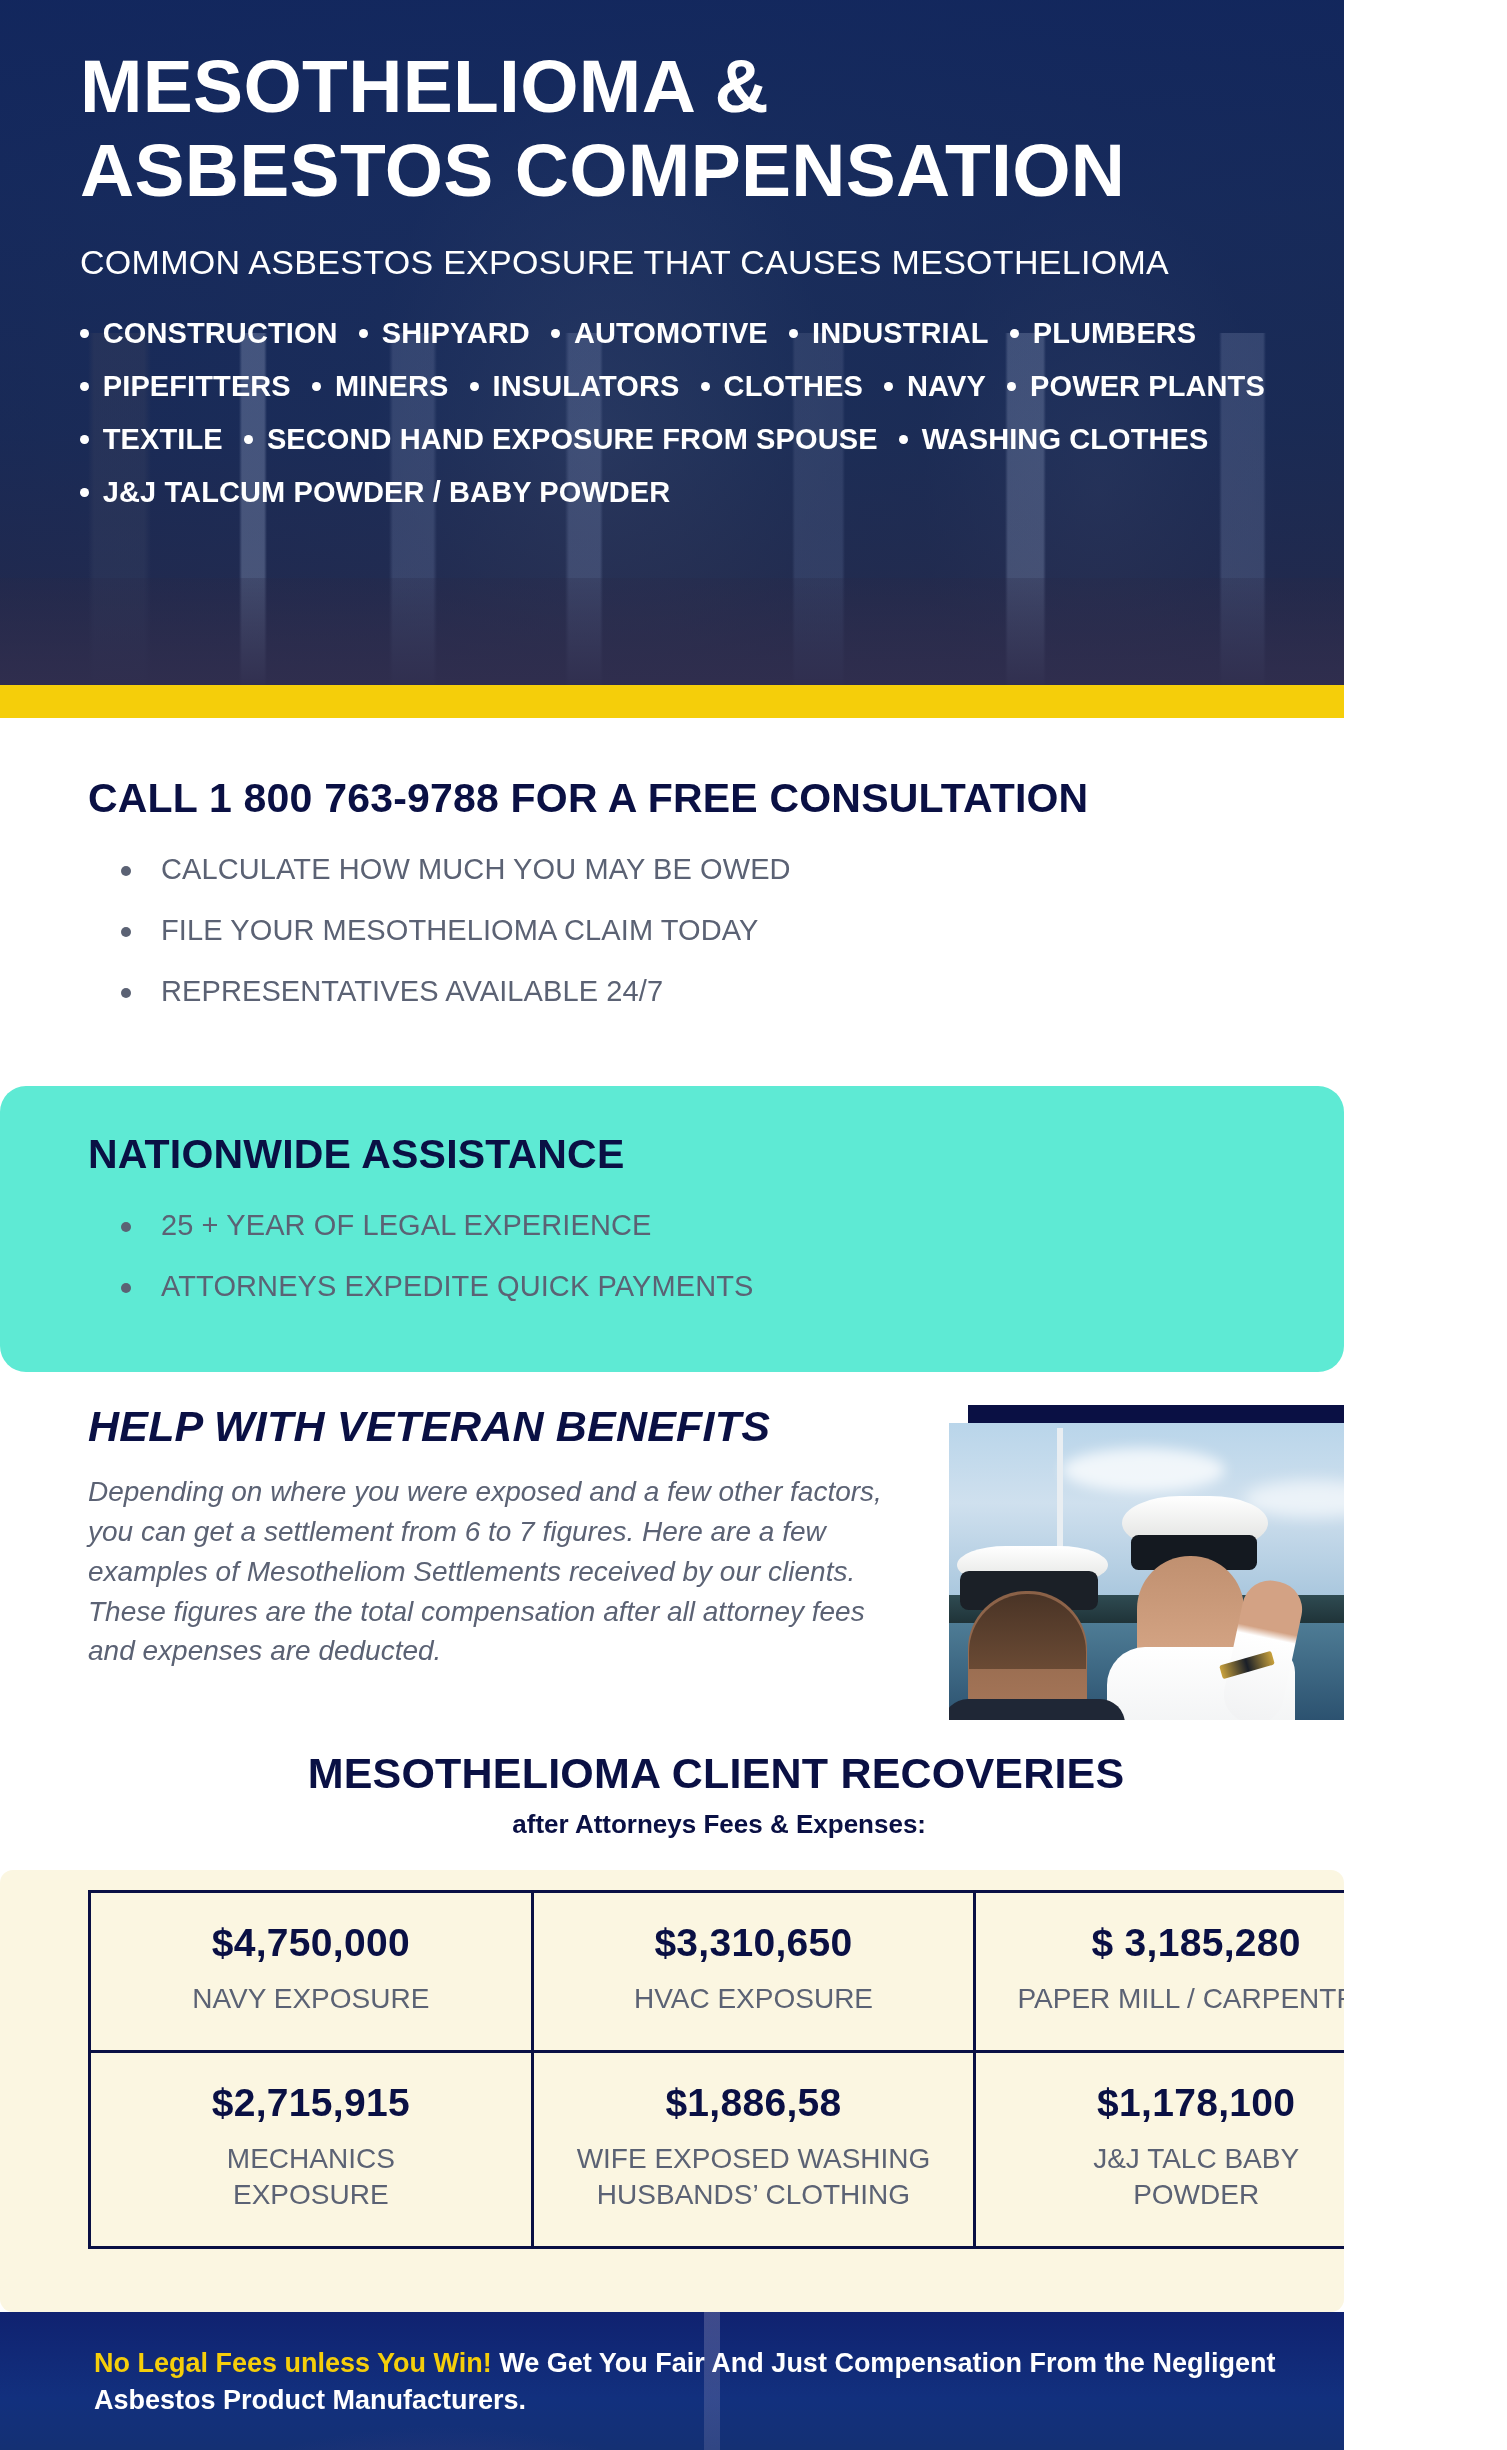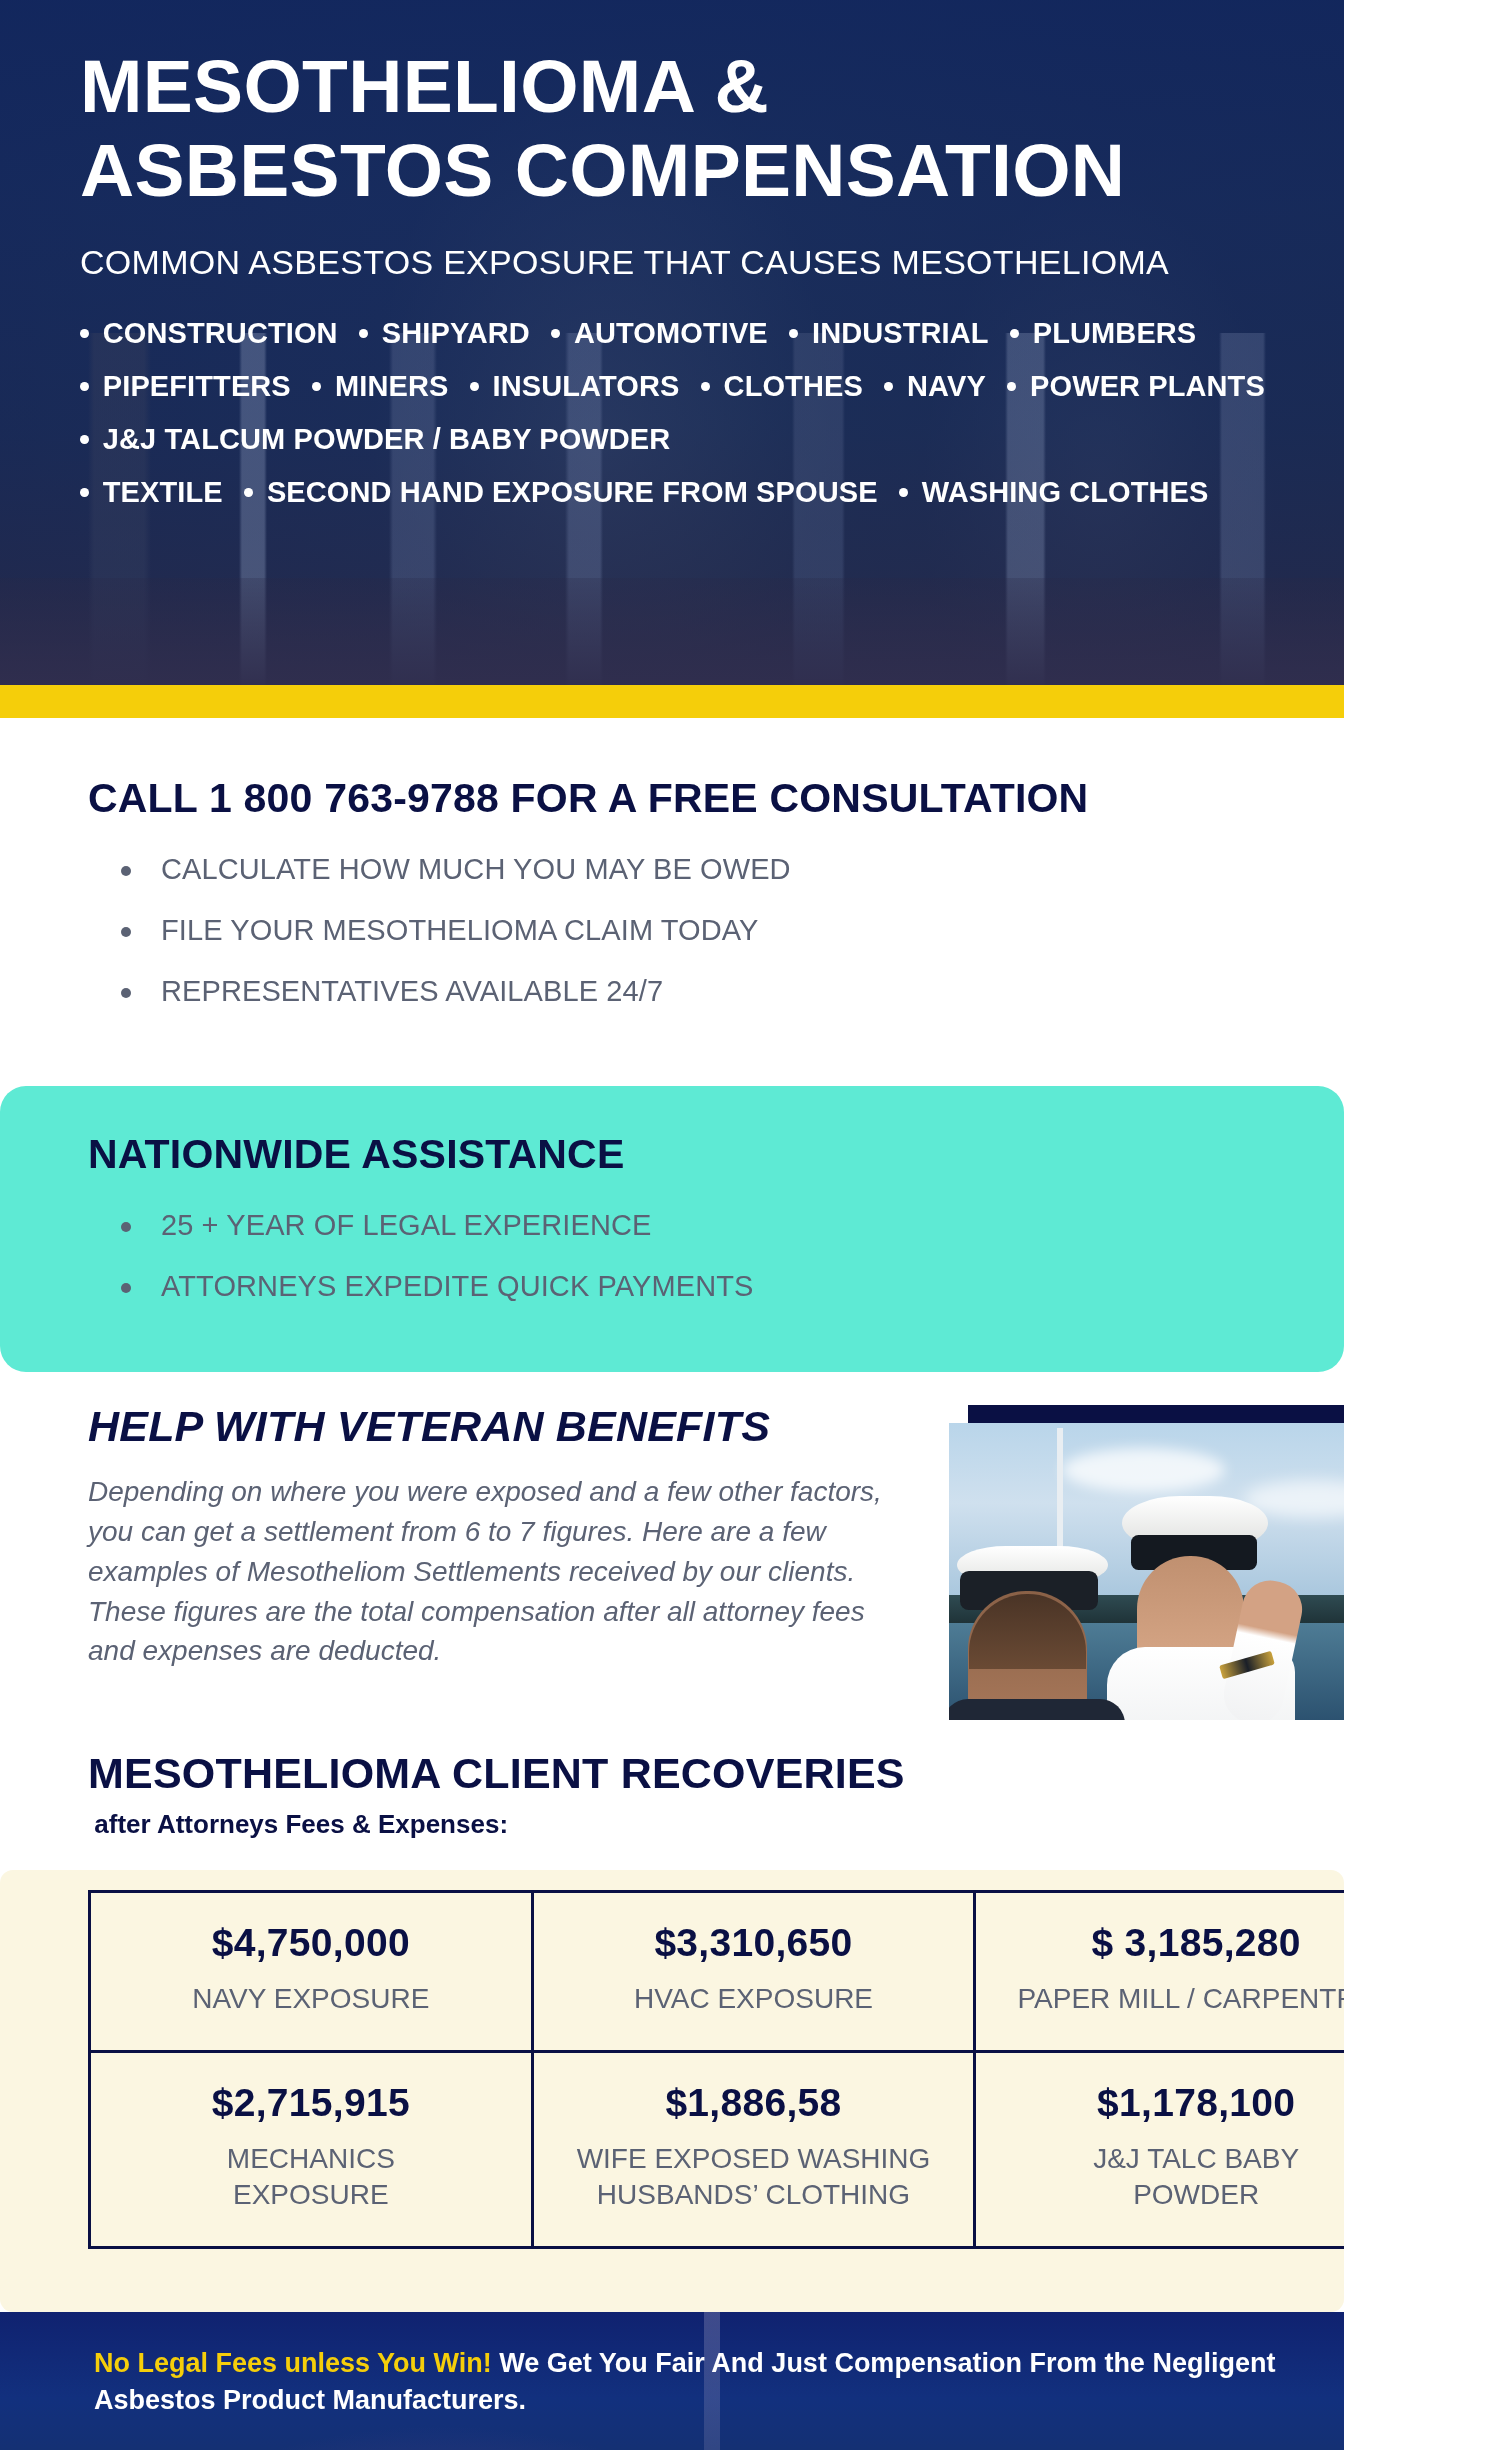--- a/index.html
+++ b/index.html
@@ -157,21 +157,21 @@
     background:linear-gradient(180deg,#ffffff,#dedfdd); }
   .s2-body { position:absolute; left:158px; top:224px; width:188px; height:107px; border-radius:38px 25px 0 0;
     background:linear-gradient(180deg,#ffffff,#eef0f1); }
   .s2-arm { position:absolute; left:284px; top:157px; width:60px; height:144px; border-radius:28px;
     background:linear-gradient(180deg,#d3a284 0%,#d3a284 34%,#ffffff 40%,#f1f2f3 100%);
     transform:rotate(12deg); }
   .s2-rank { position:absolute; left:271px; top:235px; width:54px; height:14px;
     background:linear-gradient(90deg,#caa23c,#1a1f28,#caa23c); transform:rotate(-16deg); border-radius:2.5px; }
 
   
-  .sec-rec-title { background:#ffffff; padding:0 0 30px 88px; }
+  .sec-rec-title { background:#ffffff; padding:0 0 30px 88px;text-align:center; }
   .rec-h { color:#0A1044; font-size:43px; font-weight:800; letter-spacing:0.2px; }
   .rec-sub { margin-top:11.3px; margin-left:6.3px; color:#0A1044; font-size:26px; font-weight:700; }
 
   
   .sec-table { background:#FBF6E1; padding:19.5px 0 63px 0;border-radius:13px; }
   .rec-table { margin-left:88px; width:1331px; border-collapse:collapse; }
   .rec-table td {
     border:3.1px solid #0A1044;
     text-align:center;
     vertical-align:middle;
@@ -275,36 +275,36 @@
             </span>
           <span class="hero-tag">
               <span class="dot"></span>
               <span>POWER PLANTS</span>
             </span>
         </div>
 
         <div class="hero-line">
           <span class="hero-tag">
               <span class="dot"></span>
+              <span>TEXTILE</span>
+            </span>
+          <span class="hero-tag">
+              <span class="dot"></span>
+              <span>SECOND HAND EXPOSURE FROM SPOUSE</span>
+            </span>
+          <span class="hero-tag">
+              <span class="dot"></span>
+              <span>WASHING CLOTHES</span>
+            </span>
+        </div>
+
+        <div class="hero-line">
+          <span class="hero-tag">
+              <span class="dot"></span>
               <span>J&amp;J TALCUM POWDER / BABY POWDER</span>
-            </span>
-        </div>
-
-        <div class="hero-line">
-          <span class="hero-tag">
-              <span class="dot"></span>
-              <span>TEXTILE</span>
-            </span>
-          <span class="hero-tag">
-              <span class="dot"></span>
-              <span>SECOND HAND EXPOSURE FROM SPOUSE</span>
-            </span>
-          <span class="hero-tag">
-              <span class="dot"></span>
-              <span>WASHING CLOTHES</span>
             </span>
         </div>
 
       </div>
     </div>
   </section>
 
   <div class="yellow-bar"></div>
 
   <section class="sec-call">

